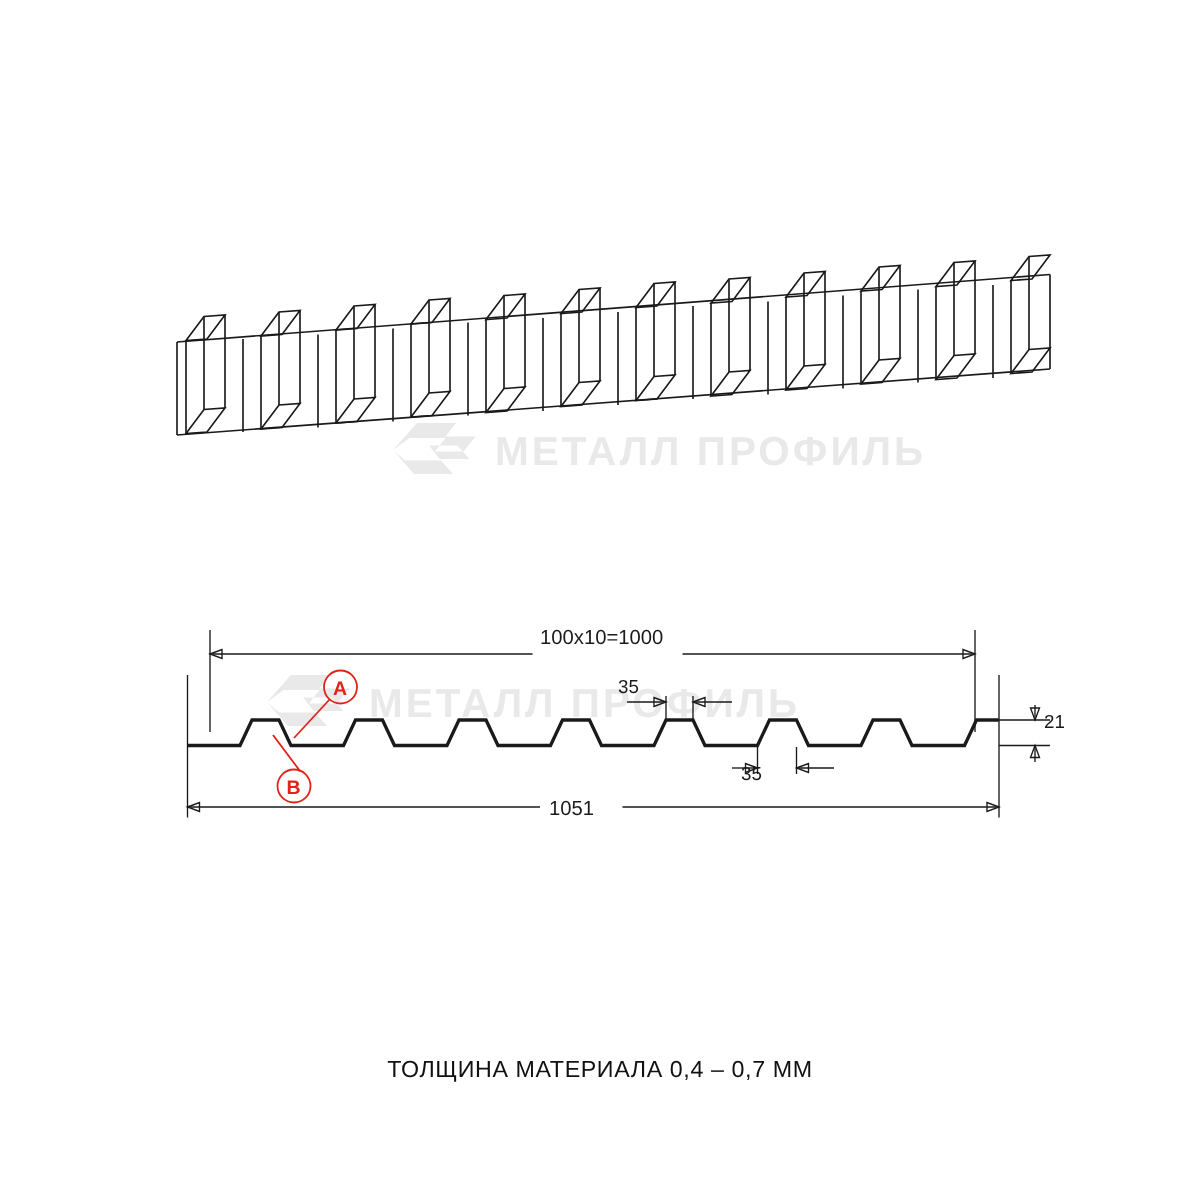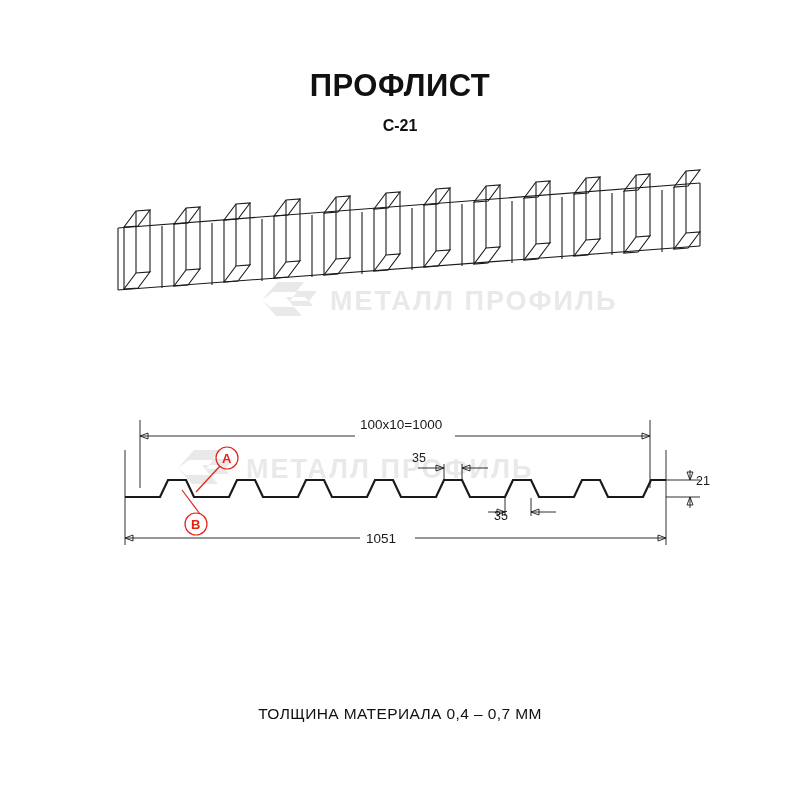--- a/index.html
+++ b/index.html
@@ -106,22 +106,20 @@
     fill: #1a1a1a;
     font-family: "Liberation Sans", sans-serif;
     font-size: 12.5px;
   }
 </style>
 </head>
 <body>
 
 <div id="page">
 
-  <div class="title">ПРОФЛИСТ</div>
-  <div class="subtitle">С-21</div>
 
   <svg width="800" height="800" viewBox="0 0 800 800">
 
     <g>
       <path class="wm" d="M262 300 l16 -18 h26 l-7 9 h20 l-8 10 h-19 l7 -9 h-24 z M262 300 l14 16 h26 l-9 -10 h20 l-8 -9 h-19 l8 10 h-24 z"></path>
       <text class="wm-text" x="330" y="310">МЕТАЛЛ ПРОФИЛЬ</text>
     </g>
 
     <g>
 

